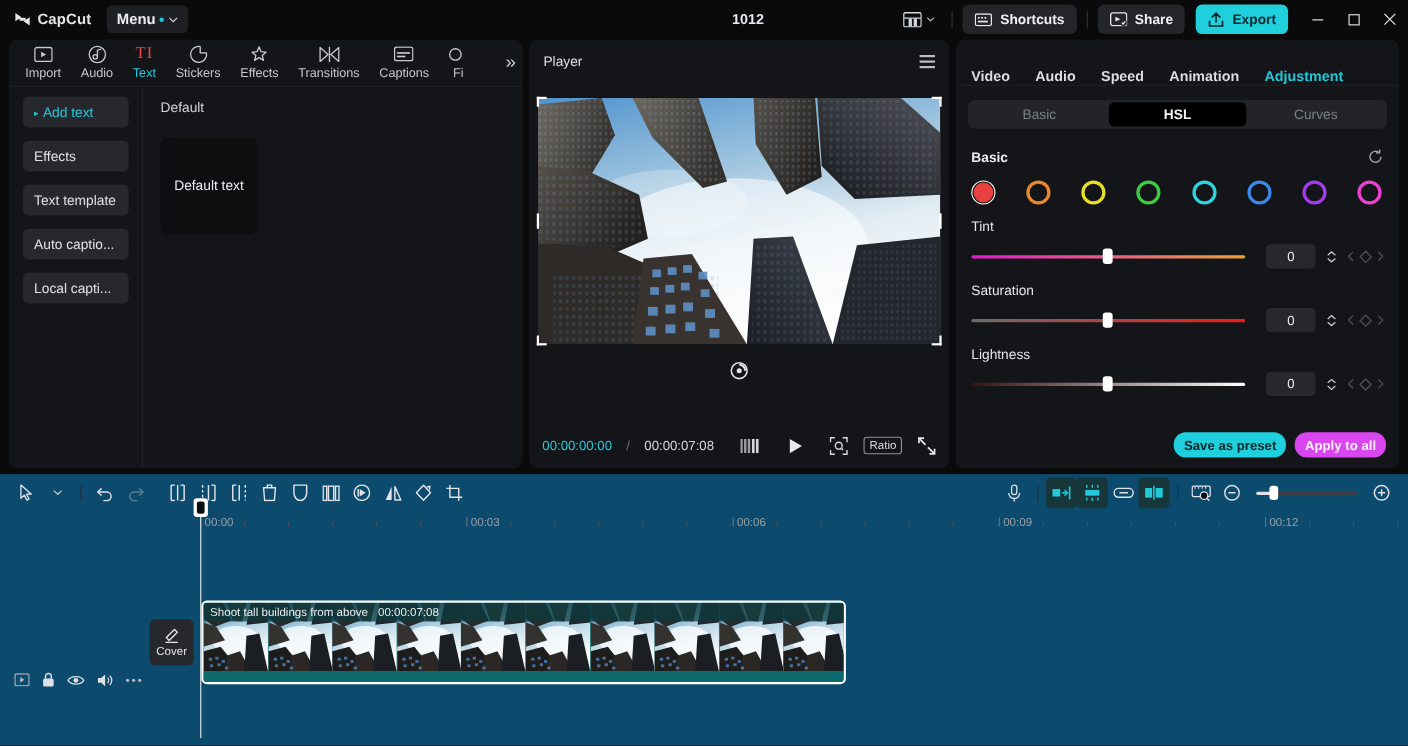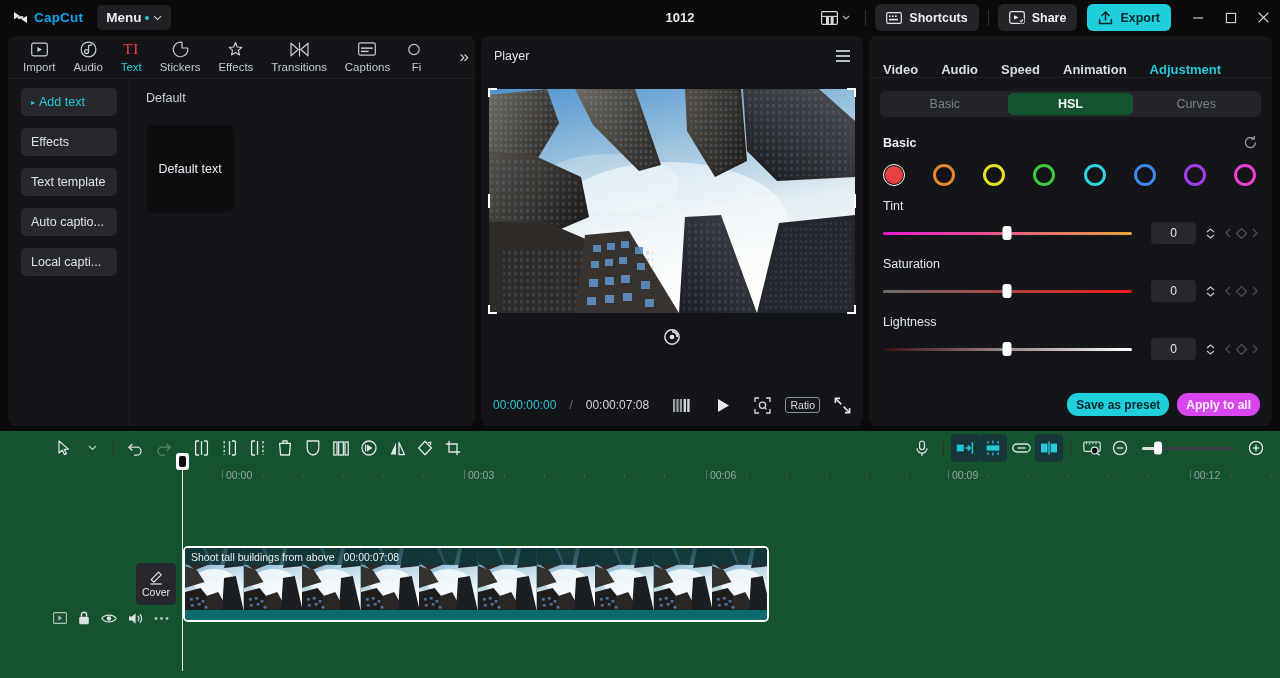--- a/index.html
+++ b/index.html
@@ -13,21 +13,21 @@
   }
   .app { position: relative; width: 1280px; height: 678px; background: #0a0a0b; }
 
   
   .titlebar {
     position: absolute; top: 0; left: 0; width: 1280px; height: 35px;
     display: flex; align-items: center; background: #0a0a0b;
   }
   .logo-wrap { display: flex; align-items: center; gap: 6px; margin-left: 13px; }
   .logo-mark { width: 15px; height: 13px; }
-  .logo-text { font-size: 13.5px; font-weight: 700; color: #0ea5e9; letter-spacing: .2px; }
+  .logo-text { font-size: 13.5px; font-weight: 700; color: #e5e5e5; letter-spacing: .2px; }
   .menu-btn {
     margin-left: 14px; height: 25px; padding: 0 9px; border-radius: 5px;
     background: #1e2024; display: flex; align-items: center; gap: 4px;
     font-size: 13.5px; font-weight: 700; color: #eceef1; cursor: pointer;
   }
   .menu-dot { width: 4px; height: 4px; border-radius: 50%; background: #25c8d8; display:inline-block; }
   .proj-title {
     position: absolute; left: 0; width: 1280px; text-align: center;
     font-size: 13px; font-weight: 700; color: #e8eaee; pointer-events: none; margin-left: 40px;
   }
@@ -122,21 +122,21 @@
   .rp-tab { font-size: 13px; font-weight: 700; color: #dadde2; cursor: pointer; }
   .rp-tab.active { color: #25c8d8; }
   .seg {
     margin: 13px 11px 0; height: 26px; background: #222428; border-radius: 6px;
     display: flex; align-items: center; padding: 2px;
   }
   .seg-item {
     flex: 1; height: 22px; border-radius: 5px; display: flex; align-items: center;
     justify-content: center; font-size: 12.5px; color: #7b8088; cursor: pointer;
   }
-  .seg-item.active { background: #14532d; color: #f2f4f6; font-weight: 700; }
+  .seg-item.active { background: #000000; color: #f2f4f6; font-weight: 700; }
   .rp-body { padding: 0 14px; }
   .rp-secrow { display: flex; align-items: center; margin-top: 18px; }
   .rp-secrow .t { font-size: 12.5px; font-weight: 700; color: #eaecf0; }
   .reset-ico { margin-left: auto; cursor: pointer; }
   .swatches { display: flex; align-items: center; justify-content: space-between; margin-top: 14px; padding-right: 2px; }
   .sw { width: 22px; height: 22px; border-radius: 50%; cursor: pointer; position: relative; }
   .sw.ring { border: 3px solid currentColor; }
   .sw.sel { border: none; }
   .sw.sel .inner { position:absolute; inset:2px; border-radius:50%; }
   .sw.sel { outline: 1.5px solid #ffffff; outline-offset: -1px; background: transparent; }
@@ -153,21 +153,21 @@
     display: flex; align-items: center; justify-content: center; font-size: 12px; color: #e7e9ed;
   }
   .stepper { margin-left: 6px; width: 16px; display: flex; flex-direction: column; align-items: center; gap: 1px; cursor: pointer; }
   .kf-nav { margin-left: 7px; display: flex; align-items: center; gap: 4px; color: #4d5157; }
   .rp-foot { position: absolute; bottom: 10px; right: 12px; display: flex; gap: 8px; align-items: center; }
   .btn-sm { height: 23px; padding: 0 9px; border-radius: 11px; font-size: 12px; font-weight: 700; display: flex; align-items: center; cursor: pointer; }
   .btn-preset { background: #1fd0dc; color: #05262a; }
   .btn-applyall { background: #d946ef; color: #f0f2f4; }
 
   
-  .timeline { position: absolute; left: 0; top: 431px; width: 1280px; height: 247px; background: #14532d; padding-left: 40px; }
+  .timeline { position: absolute; left: 0; top: 431px; width: 1280px; height: 247px; background: #0c4a6e; }
   .tl-toolbar { height: 34px; display: flex; align-items: center; padding: 0 10px; }
   .tt-ico { width: 28px; height: 28px; display: flex; align-items: center; justify-content: center; cursor: pointer; border-radius: 4px; }
   .tt-ico.on { background: #16363a; }
   .tt-ico.dim { opacity: .35; }
   .tt-sep { width: 1px; height: 15px; background: #2c2f34; margin: 0 7px; }
   .tt-right { margin-left: auto; display: flex; align-items: center; }
   .zoom-track { width: 92px; height: 3px; background: #3b3e44; border-radius: 2px; position: relative; margin: 0 8px; }
   .zoom-fill { position: absolute; left: 0; top: 0; height: 3px; width: 16px; background: #dfe2e6; border-radius: 2px; }
   .zoom-knob { position: absolute; left: 16px; top: 50%; width: 8px; height: 13px; border-radius: 3px; background: #fff; transform: translate(-50%,-50%); cursor: pointer; }
 

